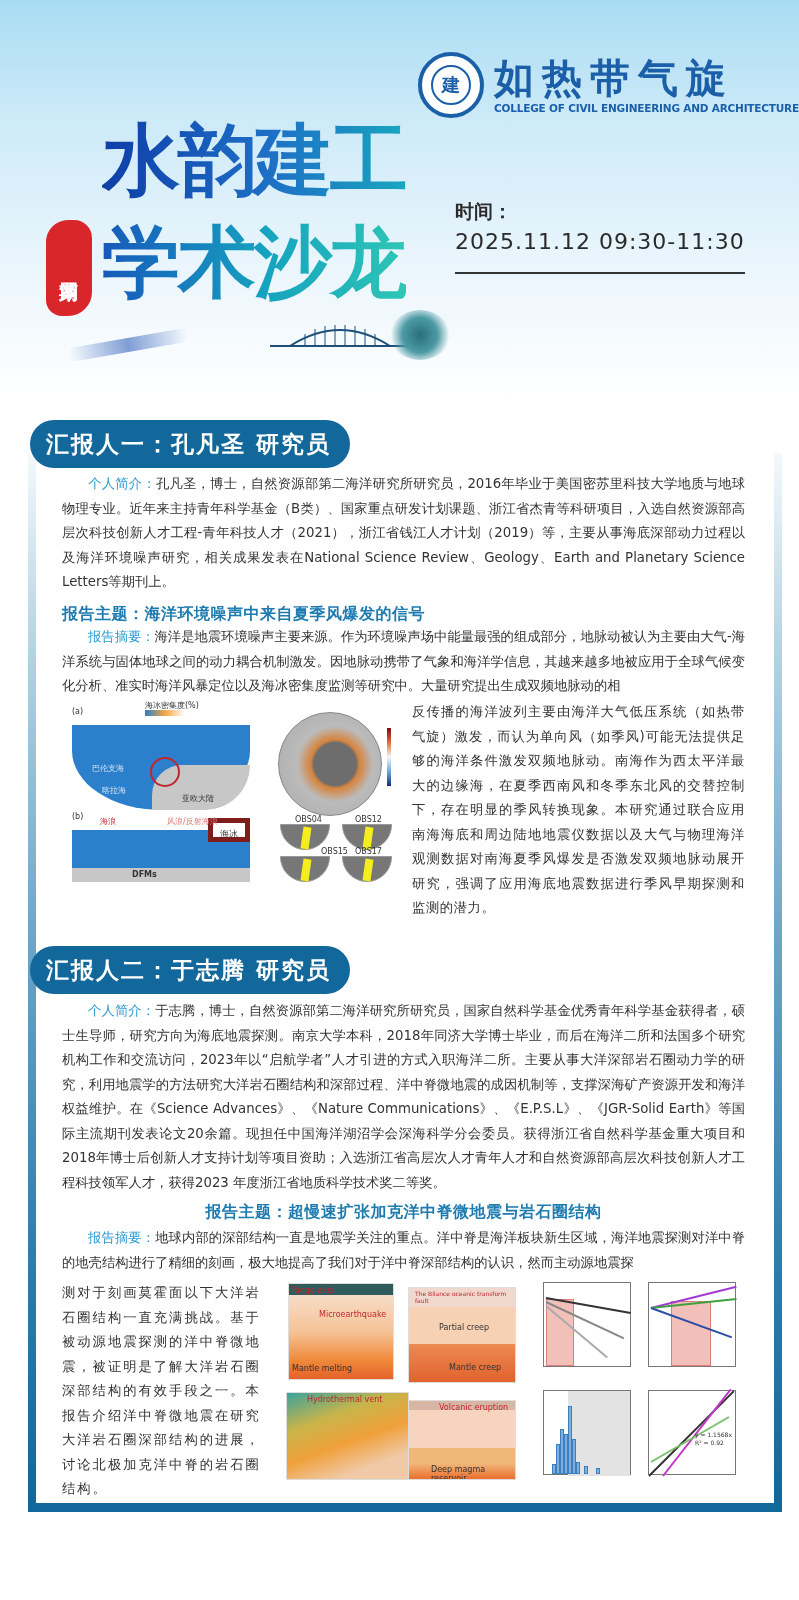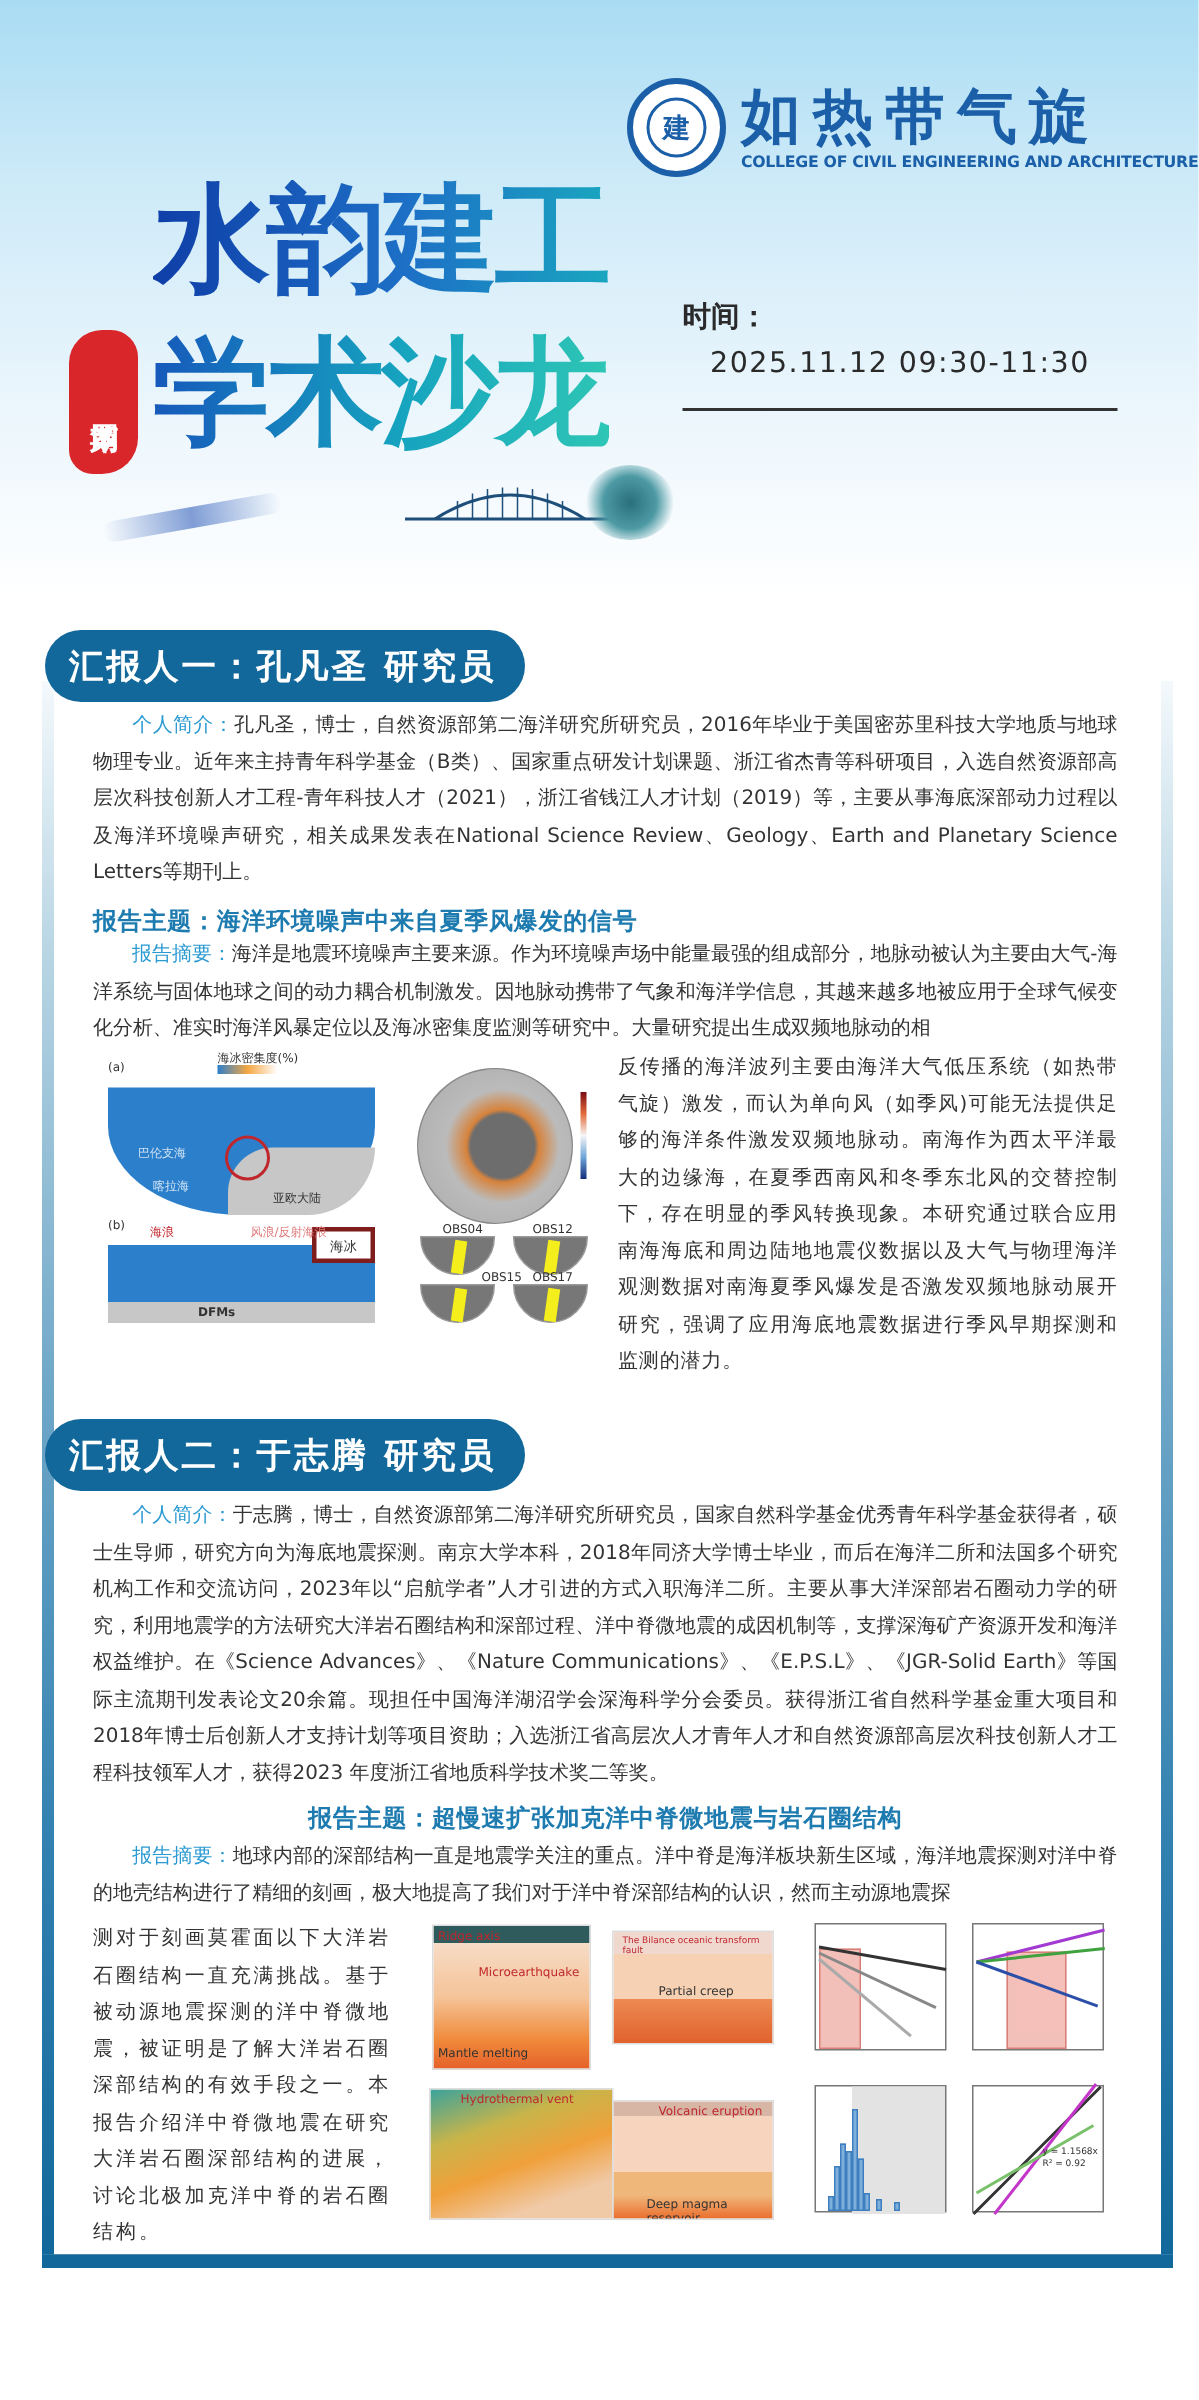--- a/index.html
+++ b/index.html
@@ -50,21 +50,21 @@
     background: radial-gradient(circle, #2a6f7c 0%, #4d9aa4 45%, rgba(120,190,200,0) 75%);
   }
   .brush-stroke {
     position: absolute; left: 28px; top: 218px; width: 120px; height: 14px;
     background: linear-gradient(90deg, rgba(30,80,180,0.0), rgba(30,80,180,0.55), rgba(30,80,180,0));
     transform: rotate(-10deg); border-radius: 8px;
   }
 
   .event-info { position: absolute; left: 455px; top: 198px; width: 290px; color: #2a2a2a; }
   .time-label { font-size: 19px; font-weight: bold; line-height: 26px; }
-  .time-value { font-size: 19px; letter-spacing: 1px; line-height: 32px; margin-top: 2px; text-align: center; }
+  .time-value { font-size: 22px; letter-spacing: 1px; line-height: 32px; margin-top: 2px; }
   .info-divider { height: 2px; background: #333; margin: 14px 0 12px; }
   .place { font-size: 19px; font-weight: bold; line-height: 26px; }
 
   
   .frame {
     position: absolute; left: 28px; top: 454px; width: 754px; height: 1058px;
     border-left: 8px solid; border-right: 8px solid; border-bottom: 9px solid #12689a;
     border-image: linear-gradient(180deg, #f4f9fc 0%, #b6d4e3 18%, #6fa7c8 45%, #2f7faf 75%, #12689a 100%) 1;
     background: #fff;
   }
@@ -116,39 +116,39 @@
   .fig1-map .circle {
     position: absolute; left: 78px; top: 52px; width: 30px; height: 30px; border: 2px solid #c0272d; border-radius: 50%;
   }
   .fig1-bar {
     position: absolute; left: 145px; top: 710px; width: 40px; height: 6px;
     background: linear-gradient(90deg, #2c7fcb, #f5a742, #fff);
   }
   .fig1-wave { left: 72px; top: 812px; width: 178px; height: 70px; background: #fff; border: none; }
   .fig1-wave .water { position: absolute; left: 0; top: 18px; width: 178px; height: 40px; background: #2c7fcb; }
   .fig1-wave .floor { position: absolute; left: 0; top: 56px; width: 178px; height: 14px; background: #c7c7c7; }
-  .fig1-wave .ice { position: absolute; right: 0; top: 6px; width: 42px; height: 24px; background: #fff; border: 3px solid #7f1d1d; font-size: 9px; text-align: center; line-height: 22px; }
+  .fig1-wave .ice { position: absolute; right: 0; top: 6px; width: 42px; height: 24px; background: #fff; border: 5px solid #7f1d1d; font-size: 9px; text-align: center; line-height: 22px; }
   .fig1-wave .dfm { position: absolute; left: 60px; top: 58px; font-size: 8px; font-weight: bold; }
   .fig1-globe {
     position: absolute; left: 278px; top: 712px; width: 104px; height: 104px; border-radius: 50%;
     background: radial-gradient(circle at 55% 50%, #6d6d6d 0 28%, #d7833c 32%, #bbbbbb 50%, #a9a9a9 100%);
     border: 1px solid #888;
   }
   .fig1-cbar {
     position: absolute; left: 387px; top: 728px; width: 4px; height: 58px;
     background: linear-gradient(180deg, #7a0a12, #e36b3a, #f5f5f5, #6fa6d8, #132e7c);
   }
   .fig1-rose {
     position: absolute; width: 50px; height: 26px; border-radius: 0 0 25px 25px; background: #777; border: 1px solid #999;
   }
   .fig1-rose::after {
     content: ""; position: absolute; left: 21px; top: 2px; width: 8px; height: 22px; background: #f4ee1c; transform: rotate(8deg);
   }
   .fig2-a { left: 288px; top: 1283px; width: 106px; height: 97px; background: linear-gradient(180deg, #2f5b5c 0 12%, #f7dcc6 12%, #f5c398 50%, #f08a3a 80%, #e5612a 100%); }
-  .fig2-b { left: 408px; top: 1287px; width: 108px; height: 76px; background: linear-gradient(180deg, #f0d8cf 0 20%, #f6d1b3 20% 60%, #ed8a52 60%, #e1622d 100%); }
+  .fig2-b { left: 408px; top: 1287px; width: 108px; height: 96px; background: linear-gradient(180deg, #f0d8cf 0 20%, #f6d1b3 20% 60%, #ed8a52 60%, #e1622d 100%); }
   .fig2-c { left: 286px; top: 1392px; width: 123px; height: 88px; background: linear-gradient(160deg, #3aa39c 0%, #c8b44a 30%, #f0a03a 55%, #f0c9a6 80%); }
   .fig2-d { left: 408px; top: 1400px; width: 108px; height: 80px; background: linear-gradient(180deg, #d8b6a5 0 12%, #f6d4bd 12% 60%, #f0b77b 60% 80%, #ea6f2e 100%); }
   .chart {
     position: absolute; background: #fff; border: 1px solid #777;
   }
   .chart-a { left: 543px; top: 1282px; width: 88px; height: 85px; }
   .chart-b { left: 648px; top: 1282px; width: 88px; height: 85px; }
   .chart-c { left: 543px; top: 1390px; width: 88px; height: 85px; }
   .chart-d { left: 648px; top: 1390px; width: 88px; height: 85px; }
   .shade { position: absolute; background: #f2b6ad; opacity: 0.85; border: 1px solid #d36b63; }

